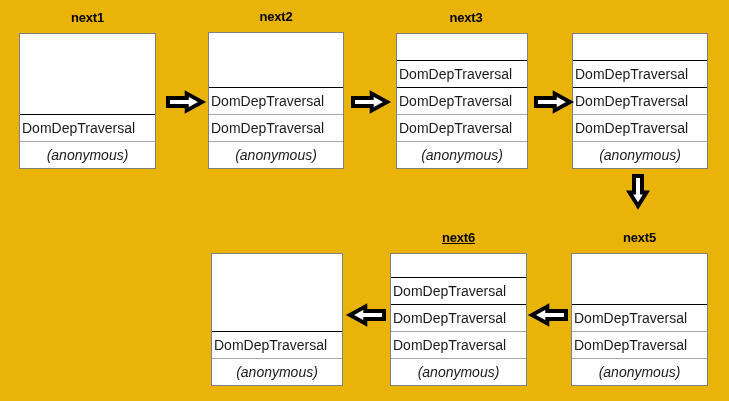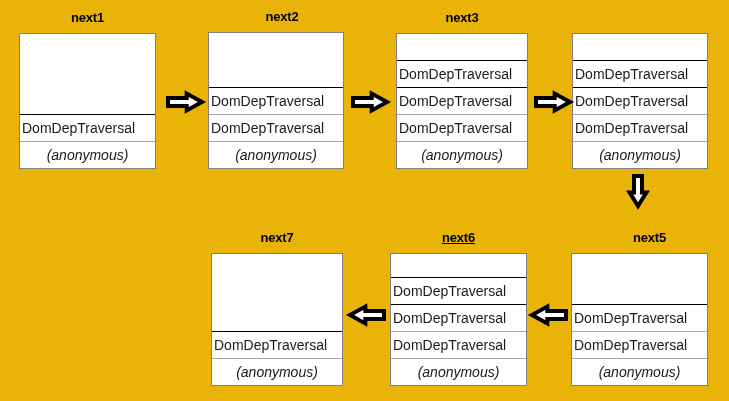--- a/index.html
+++ b/index.html
@@ -83,69 +83,68 @@
 
 <div id="canvas" style="background: #eab308;">
     <div class="frame-group" style="left: 19px; top: 10px; width: 137px; height: 159px;">
       <div class="frame-title" style="color: rgb(0, 0, 0);">next1</div>
       <div class="stack-box" style="top: 23px; width: 137px; height: 136px; border-color: rgb(128, 128, 128);">
         <div class="stack-filler"></div>
         <div class="stack-row row-call sep-dark" style="color: rgb(26, 26, 26);">DomDepTraversal</div>
         <div class="stack-row row-anon sep-light" style="color: rgb(26, 26, 26);">(anonymous)</div>
       </div>
     </div>
-    <div class="frame-group" style="left: 208px; top: 9px; width: 136px; height: 160px; padding-left: 12px;">
+    <div class="frame-group" style="left: 208px; top: 9px; width: 136px; height: 160px;">
       <div class="frame-title" style="color: rgb(0, 0, 0);">next2</div>
       <div class="stack-box" style="top: 23px; width: 136px; height: 137px; border-color: rgb(128, 128, 128);">
         <div class="stack-filler"></div>
         <div class="stack-row row-call sep-dark" style="color: rgb(26, 26, 26);">DomDepTraversal</div>
         <div class="stack-row row-call sep-light" style="color: rgb(26, 26, 26);">DomDepTraversal</div>
         <div class="stack-row row-anon sep-light" style="color: rgb(26, 26, 26);">(anonymous)</div>
       </div>
     </div>
-    <div class="frame-group" style="left: 396px; top: 10px; width: 132px; height: 159px;">
+    <div class="frame-group" style="left: 396px; top: 10px; width: 132px; height: 159px; padding-left: 8px;">
       <div class="frame-title" style="color: rgb(0, 0, 0);">next3</div>
       <div class="stack-box" style="top: 23px; width: 132px; height: 136px; border-color: rgb(128, 128, 128);">
         <div class="stack-filler"></div>
         <div class="stack-row row-call sep-dark" style="color: rgb(26, 26, 26);">DomDepTraversal</div>
         <div class="stack-row row-call sep-dark" style="color: rgb(26, 26, 26);">DomDepTraversal</div>
         <div class="stack-row row-call sep-light" style="color: rgb(26, 26, 26);">DomDepTraversal</div>
         <div class="stack-row row-anon sep-light" style="color: rgb(26, 26, 26);">(anonymous)</div>
       </div>
     </div>
     <div class="frame-group" style="left: 572px; top: 10px; width: 136px; height: 159px;">
       <div class="stack-box" style="top: 23px; width: 136px; height: 136px; border-color: rgb(128, 128, 128);">
         <div class="stack-filler"></div>
         <div class="stack-row row-call sep-dark" style="color: rgb(26, 26, 26);">DomDepTraversal</div>
         <div class="stack-row row-call sep-dark" style="color: rgb(26, 26, 26);">DomDepTraversal</div>
         <div class="stack-row row-call sep-light" style="color: rgb(26, 26, 26);">DomDepTraversal</div>
         <div class="stack-row row-anon sep-light" style="color: rgb(26, 26, 26);">(anonymous)</div>
       </div>
     </div>
-    <div class="frame-group" style="left: 571px; top: 230px; width: 157px; height: 156px;">
+    <div class="frame-group" style="left: 571px; top: 230px; width: 137px; height: 156px;">
       <div class="frame-title" style="color: rgb(0, 0, 0);">next5</div>
       <div class="stack-box" style="top: 23px; width: 137px; height: 133px; border-color: rgb(128, 128, 128);">
         <div class="stack-filler"></div>
         <div class="stack-row row-call sep-dark" style="color: rgb(26, 26, 26);">DomDepTraversal</div>
         <div class="stack-row row-call sep-light" style="color: rgb(26, 26, 26);">DomDepTraversal</div>
         <div class="stack-row row-anon sep-light" style="color: rgb(26, 26, 26);">(anonymous)</div>
       </div>
     </div>
     <div class="frame-group" style="left: 390px; top: 230px; width: 137px; height: 156px;">
       <div class="frame-title" style="color: rgb(0, 0, 0); text-decoration: underline;">next6</div>
       <div class="stack-box" style="top: 23px; width: 137px; height: 133px; border-color: rgb(128, 128, 128);">
         <div class="stack-filler"></div>
         <div class="stack-row row-call sep-dark" style="color: rgb(26, 26, 26);">DomDepTraversal</div>
         <div class="stack-row row-call sep-dark" style="color: rgb(26, 26, 26);">DomDepTraversal</div>
         <div class="stack-row row-call sep-light" style="color: rgb(26, 26, 26);">DomDepTraversal</div>
         <div class="stack-row row-anon sep-light" style="color: rgb(26, 26, 26);">(anonymous)</div>
       </div>
     </div>
     <div class="frame-group" style="left: 211px; top: 230px; width: 132px; height: 156px;">
-      <div class="frame-title" style="color: rgb(0, 0, 0);">next7</div>
       <div class="stack-box" style="top: 23px; width: 132px; height: 133px; border-color: rgb(128, 128, 128);">
         <div class="stack-filler"></div>
         <div class="stack-row row-call sep-dark" style="color: rgb(26, 26, 26);">DomDepTraversal</div>
         <div class="stack-row row-anon sep-light" style="color: rgb(26, 26, 26);">(anonymous)</div>
       </div>
     </div>
     <div class="arrow" style="left: 168px; top: 92px; width: 34px; height: 20px;">
       <svg width="34" height="20" viewBox="0 0 100 100" preserveAspectRatio="none">
         <polygon points="0,30 55,30 55,8 100,50 55,92 55,70 0,70" fill="#ffffff" stroke="#000000" stroke-width="4" vector-effect="non-scaling-stroke" stroke-linejoin="miter"></polygon>
       </svg>

